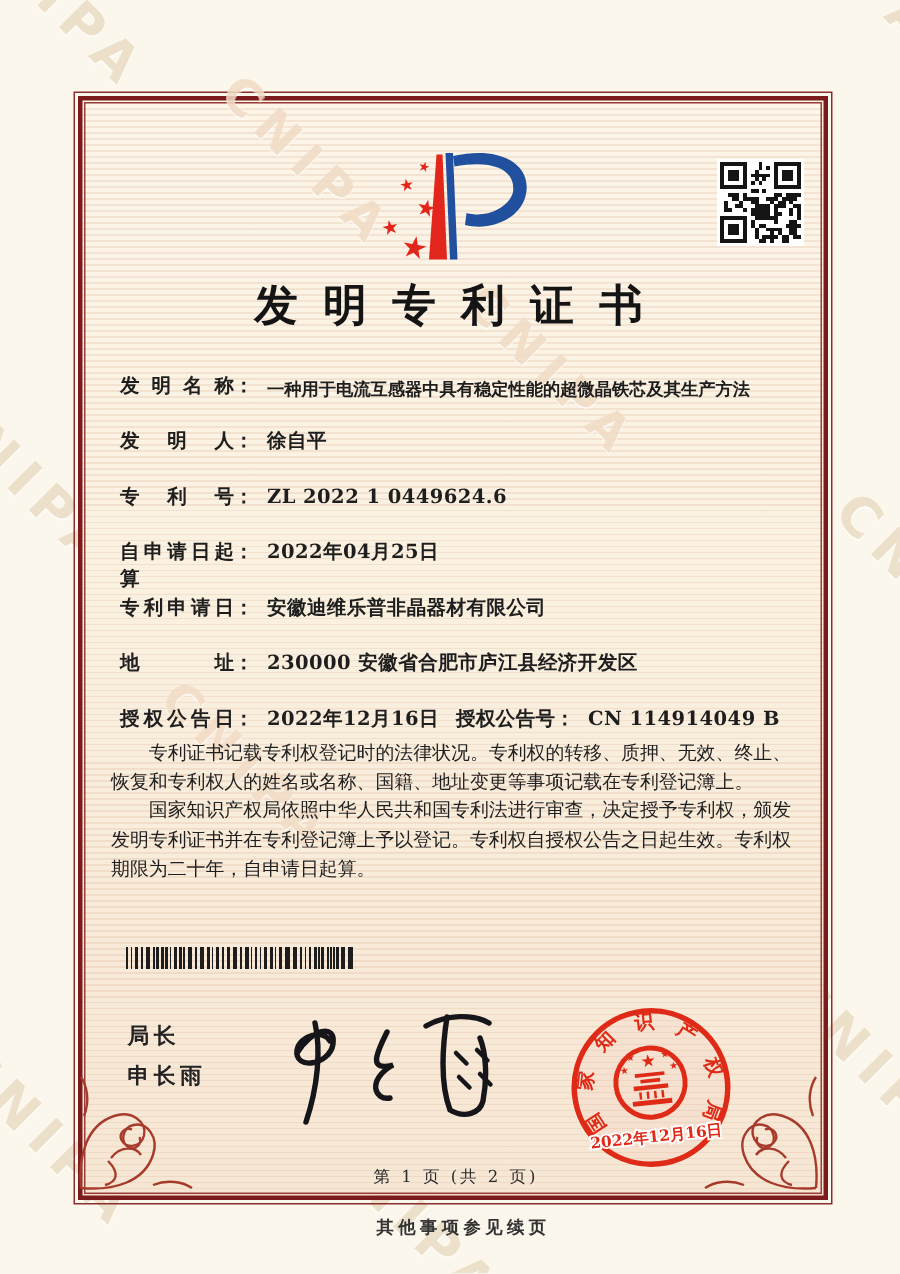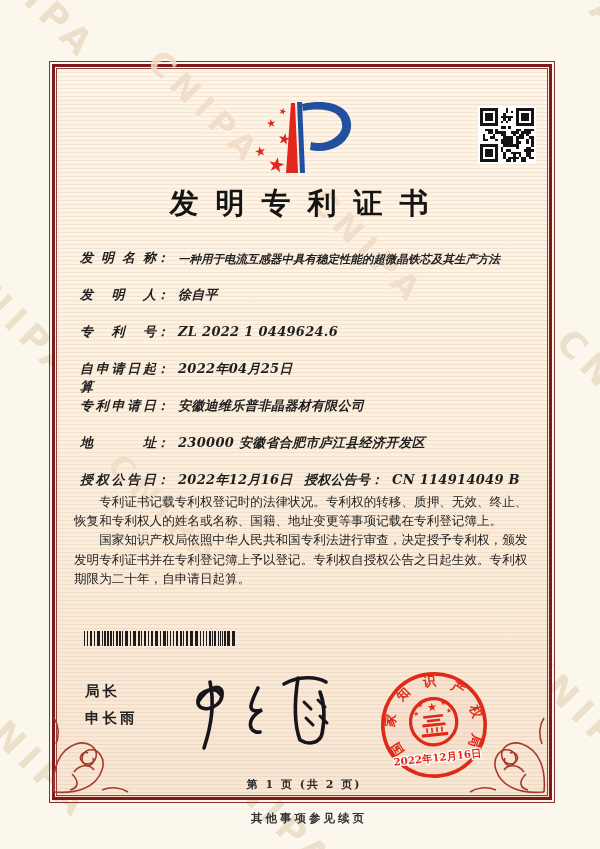--- a/index.html
+++ b/index.html
@@ -20,42 +20,42 @@
   .frame::before{content:"";position:absolute;inset:1px;border:1px solid #9c3d3d;}
   .frame::after{content:"";position:absolute;inset:-6px;border:1px solid #8a2e2e;}
   
   .cert-no{position:absolute;left:76px;top:100px;font-size:13px;color:#2b2b2b;
            letter-spacing:1.5px;font-weight:600;}
   .logo{position:absolute;left:250px;top:101px;}
   .qr{position:absolute;left:478px;top:106px;background:#fff;padding:2px;}
   .title{position:absolute;left:52px;top:184px;width:494px;text-align:center;
          font-size:29px;font-weight:700;color:#141414;letter-spacing:17px;text-indent:17px;}
   
-  .fields{position:absolute;left:80px;top:249px;width:470px;font-size:13px;color:#1e1e1e;font-style:italic;}
+  .fields{position:absolute;left:80px;top:249px;width:470px;font-size:13px;color:#1e1e1e;}
   .frow{height:37px;display:flex;align-items:flex-start;line-height:18px;position:relative;}
   .flabel{display:inline-block;width:76px;text-align:justify;text-align-last:justify;
           font-weight:600;}
   .fcolon{font-weight:600;}
   .fvalue{margin-left:9px;font-weight:700;letter-spacing:.3px;}
   .fvalue.small{font-size:11.5px;letter-spacing:0;padding-top:1px;}
   .pair2{position:absolute;left:224px;top:0;display:flex;}
   .pair2 .flabel{width:66px;}
   
   .paras{position:absolute;left:74px;top:492px;width:462px;font-size:12.6px;
          line-height:19.2px;color:#1f1f1f;}
   .paras p{margin:0;text-indent:2em;}
   
   .barcode{position:absolute;left:84px;top:631px;}
   .director{position:absolute;left:85px;top:678px;
             font-family:"DejaVu Sans","Liberation Sans",sans-serif;
             font-size:14.5px;font-weight:600;color:#222;letter-spacing:3px;line-height:27px;}
   .sig{position:absolute;left:180px;top:660px;}
   .seal{position:absolute;left:368px;top:659px;transform:rotate(-6deg);}
   .page-footer{position:absolute;left:52px;top:777px;width:504px;text-align:center;
-               font-size:11px;color:#2a2a2a;letter-spacing:2px;font-weight:bold;}
+               font-size:11px;color:#2a2a2a;letter-spacing:2px;}
   .continuation{position:absolute;left:0;top:811px;width:570px;text-align:center;
                 font-size:11.5px;color:#333;letter-spacing:3px;font-weight:600;margin-left:24px;}
   .flourish{position:absolute;pointer-events:none;}
 </style>
 </head>
 <body>
 
 <div class="page">
 
   <div class="wm" style="left:-42px;top:-22px;">CNIPA</div>

